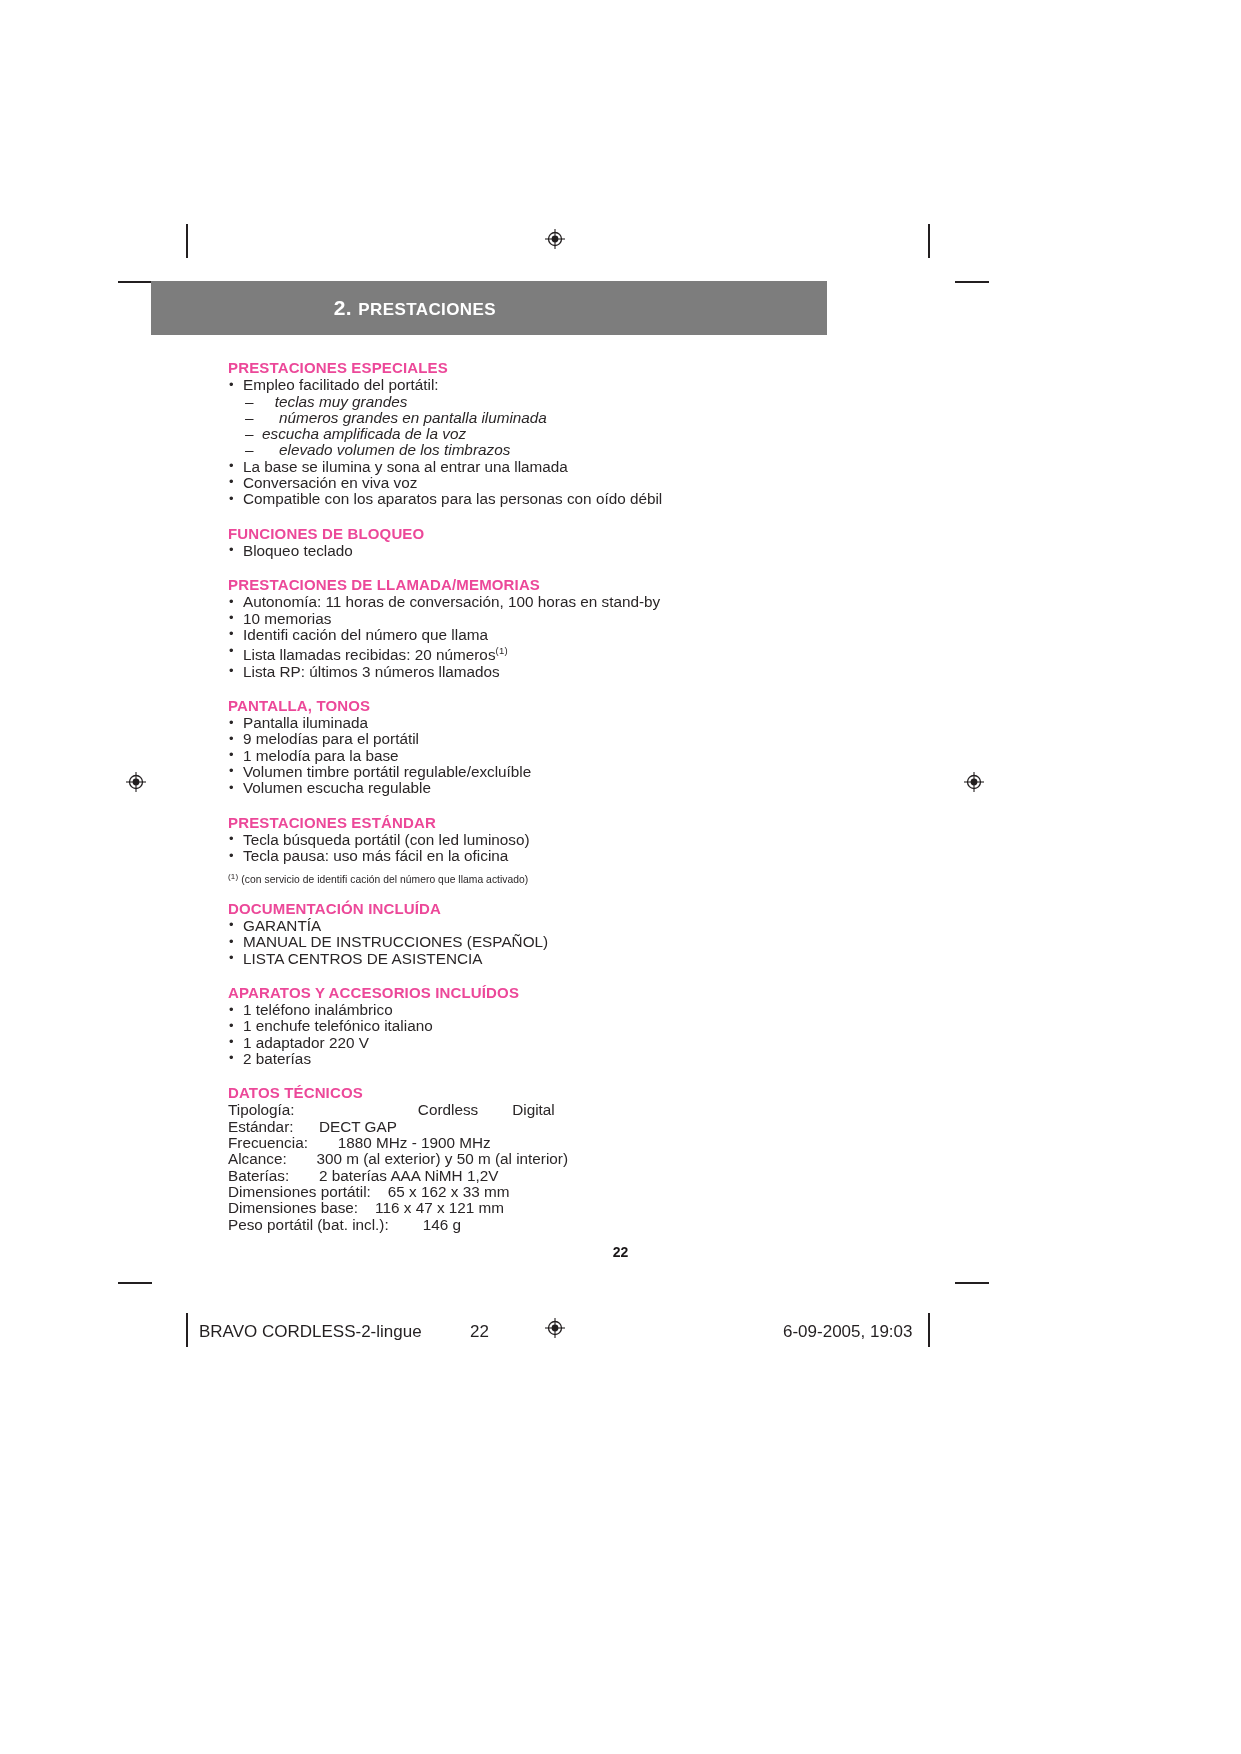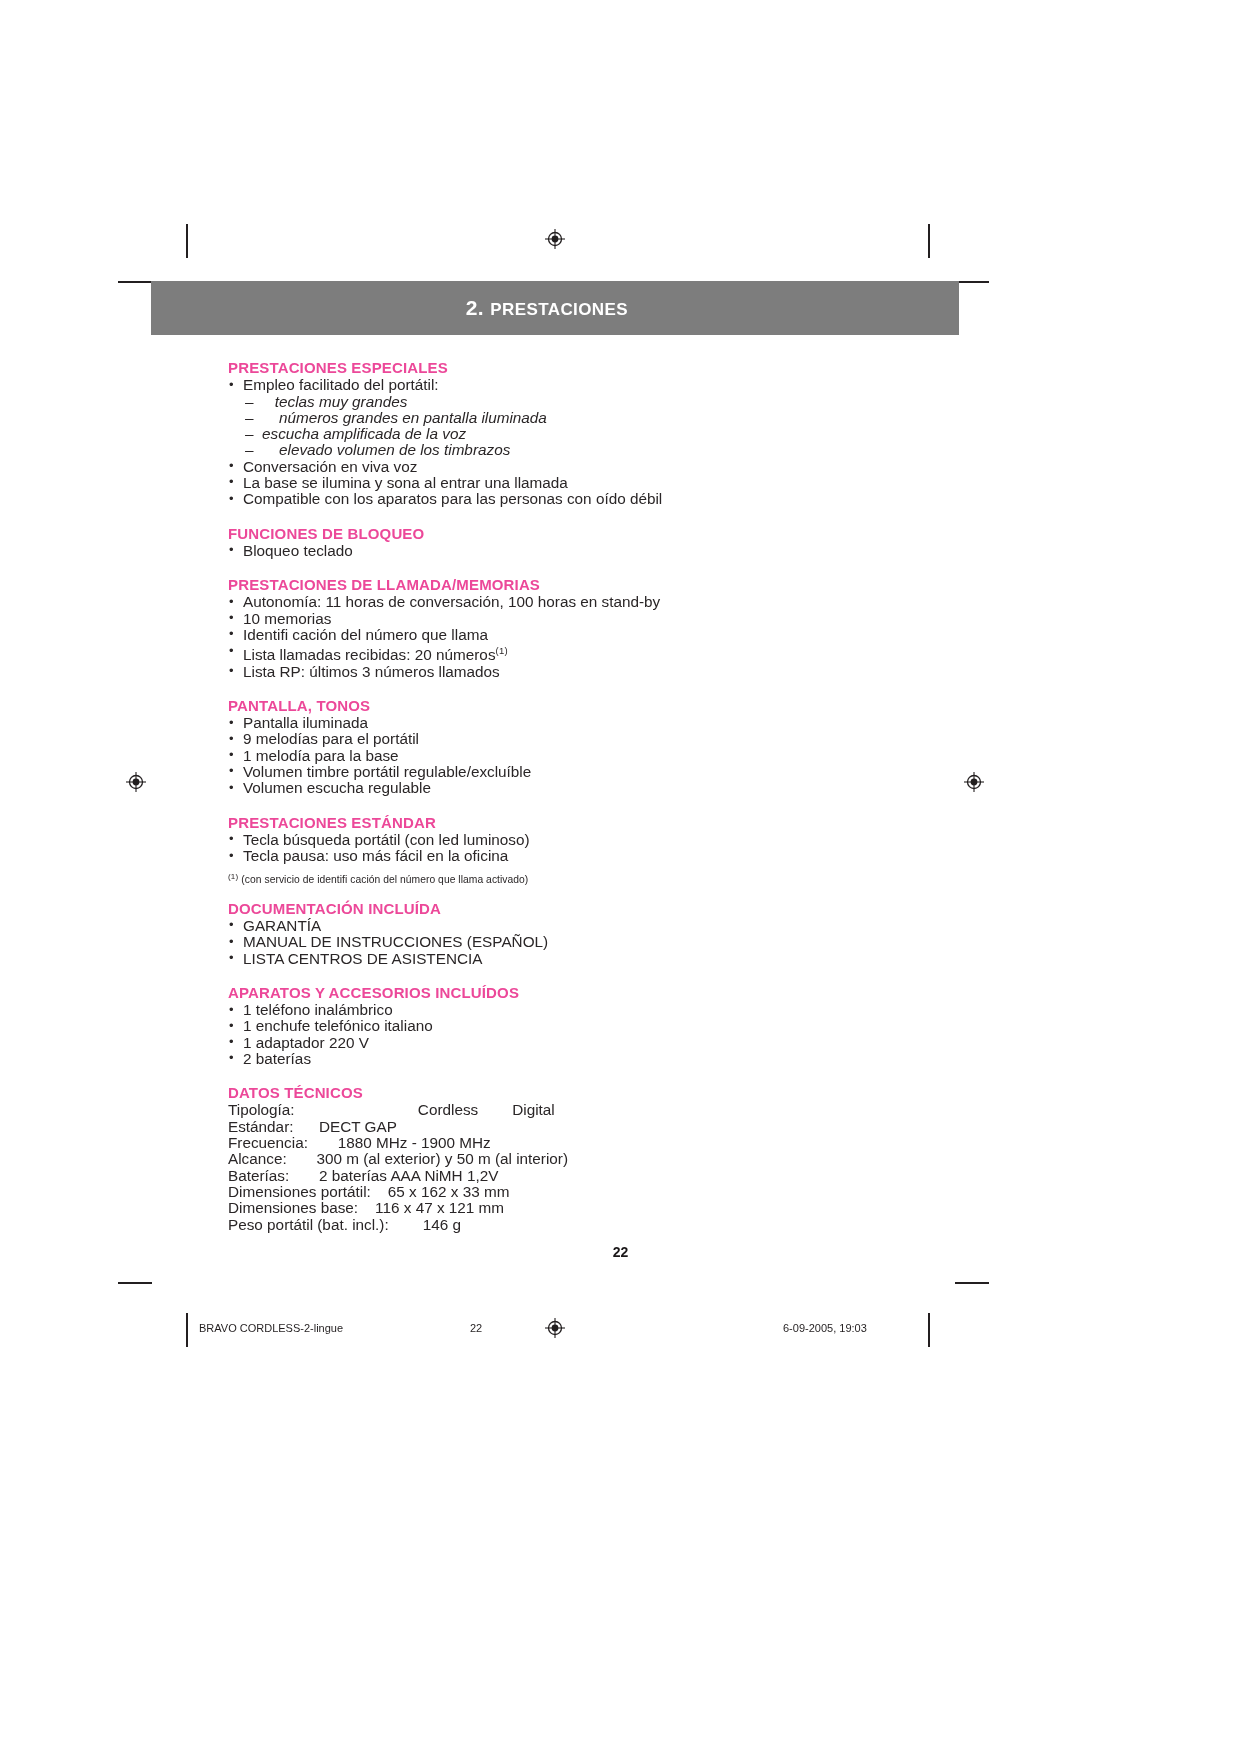--- a/index.html
+++ b/index.html
@@ -29,21 +29,21 @@
     width: 20px;
     height: 20px;
   }
   .reg-mark svg { display: block; }
 
   
   .header-bar {
     position: absolute;
     left: 151px;
     top: 281px;
-    width: 808px;
+    width: 676px;
     height: 54px;
     background: #7d7d7d;
   }
   .header-title {
     position: absolute;
     right: 331px;
     top: 50%;
     transform: translateY(-50%);
     color: #ffffff;
     font-size: 21px;
@@ -154,21 +154,21 @@
   .footer-rule-right {
     position: absolute;
     left: 955px;
     top: 1282px;
     width: 34px;
     height: 1.6px;
     background: #231f20;
   }
   .footer-text {
     position: absolute;
-    font-size: 11px;
+    font-size: 17px;
     color: #231f20;
     white-space: nowrap;
   }
   .footer-doc  { left: 199px;  top: 1322px; }
   .footer-page { left: 470px;  top: 1322px; }
   .footer-date { left: 783px;  top: 1322px; }
 </style>
 </head>
 <body>
 
@@ -223,22 +223,22 @@
 
 <div class="content">
 
   <div class="sec-title">PRESTACIONES ESPECIALES</div>
   <ul class="bullets">
     <li>Empleo facilitado del portátil:</li>
     <li class="dash"><span class="dash-line">–     teclas muy grandes</span></li>
     <li class="dash"><span class="dash-line">–      números grandes en pantalla iluminada</span></li>
     <li class="dash"><span class="dash-line">–  escucha amplificada de la voz</span></li>
     <li class="dash"><span class="dash-line">–      elevado volumen de los timbrazos</span></li>
+    <li>La base se ilumina y sona al entrar una llamada</li>
     <li>Conversación en viva voz</li>
-    <li>La base se ilumina y sona al entrar una llamada</li>
     <li>Compatible con los aparatos para las personas con oído débil</li>
   </ul>
 
   <div class="sec-gap"></div>
 
   <div class="sec-title">FUNCIONES DE BLOQUEO</div>
   <ul class="bullets">
     <li>Bloqueo teclado</li>
   </ul>
 

